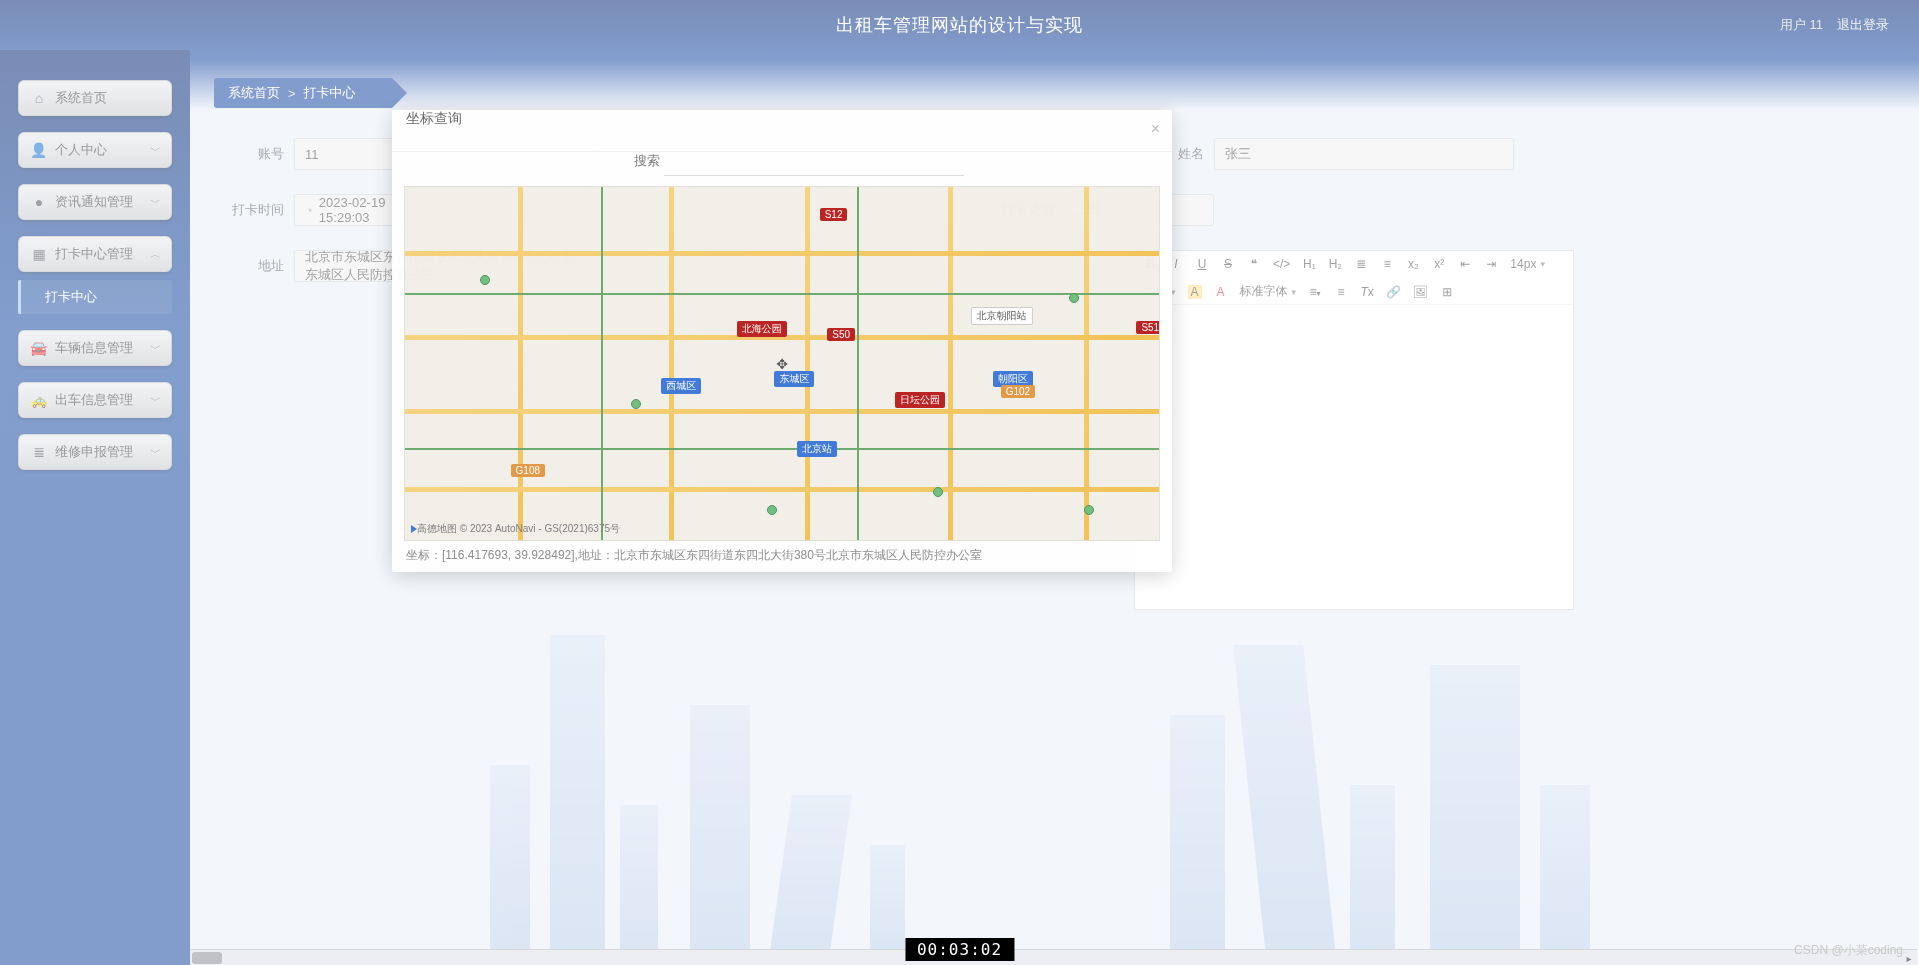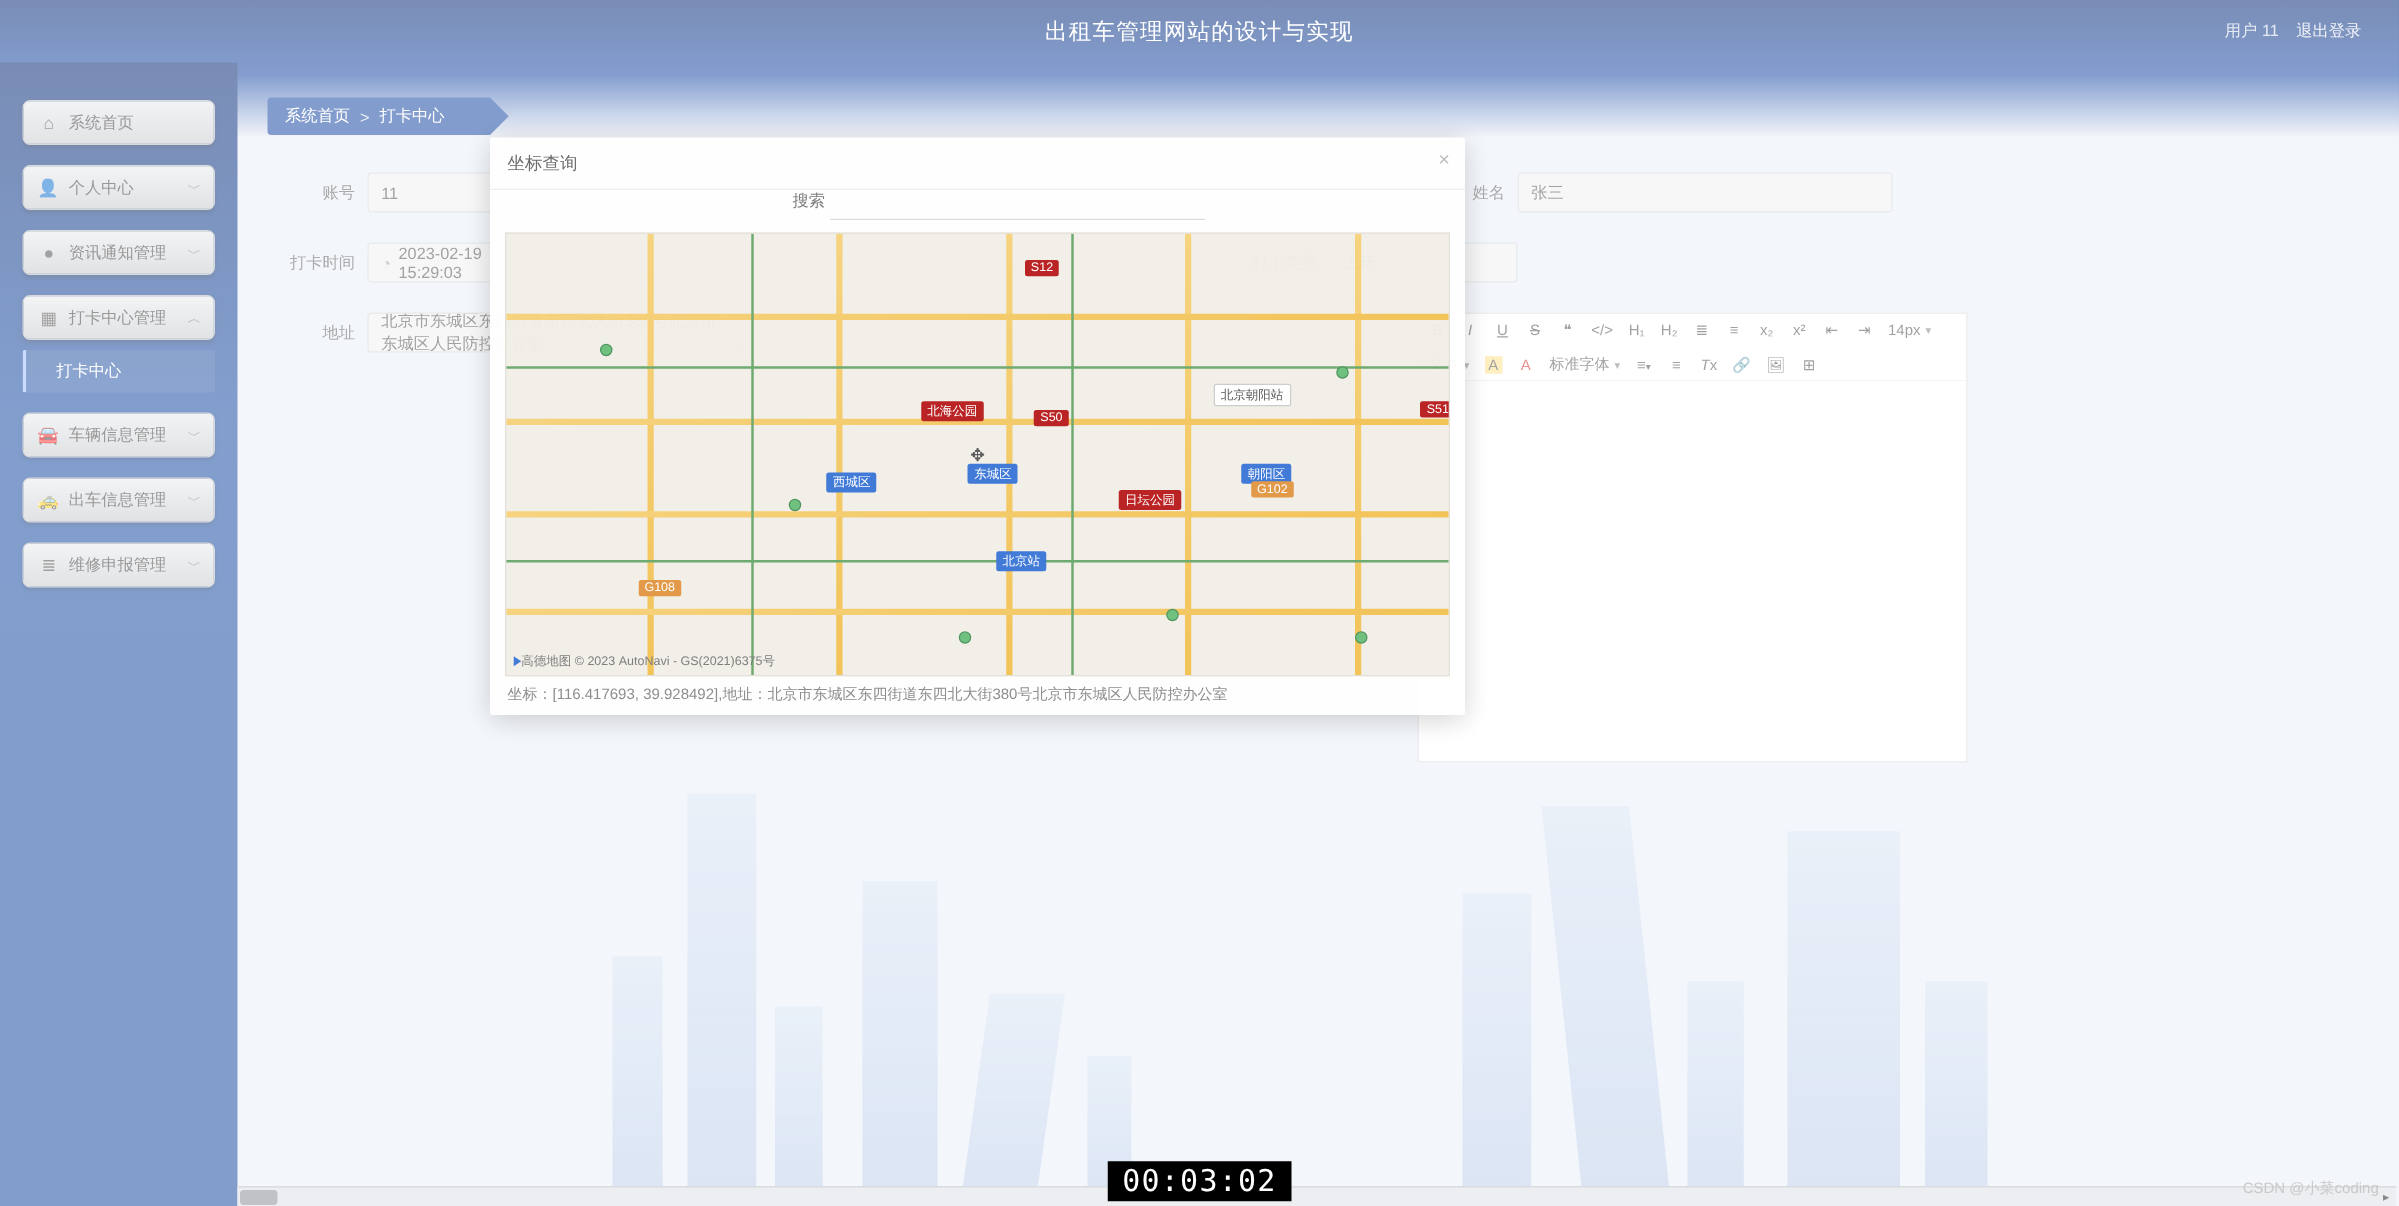--- a/index.html
+++ b/index.html
@@ -77,40 +77,40 @@
     .btn{height:32px;min-width:60px;border-radius:3px;font-size:13px;display:flex;align-items:center;justify-content:center;cursor:pointer;border:1px solid #bcbfc4;background:linear-gradient(180deg,#f5f6f7,#e1e2e4);color:#555;}
     .btn.primary{border:1px solid #6fd0c3;background:#d1f4ee;color:#2e8a7c;box-shadow:0 0 0 2px #bdeee4;}
 
     
     .overlay{position:absolute;inset:0;background:rgba(255,255,255,.45);z-index:5;}
     .modal{
       position:absolute;z-index:6;left:392px;top:110px;width:780px;height:462px;
       background:#fff;box-shadow:0 4px 22px rgba(0,0,0,.18);border-radius:2px;opacity:.96;
       display:flex;flex-direction:column;
     }
-    .modal-hd{height:42px;display:flex;align-items:center;padding:0 14px;font-size:14px;color:#666;border-bottom:1px solid #eee;position:relative;}
+    .modal-hd{height:42px;display:flex;padding:0 14px;font-size:14px;color:#666;border-bottom:1px solid #eee;position:relative;}
     .modal-close{position:absolute;right:12px;top:10px;font-size:16px;color:#bbb;cursor:pointer;}
     .modal-body{flex:1;padding:0 12px 8px 12px;display:flex;flex-direction:column;}
     .search-row{display:flex;align-items:flex-start;height:34px;font-size:13px;color:#777;padding-left:230px;}
     .search-row input{border:none;outline:none;border-bottom:1px solid #ddd;width:300px;font-size:13px;padding:4px 2px;background:transparent;}
     .map{flex:1;position:relative;background:#f2efe8;border:1px solid #e3e0d8;overflow:hidden;}
     .road-v{position:absolute;width:5px;background:linear-gradient(180deg,#f7d27a,#f2c252);top:0;bottom:0;}
     .road-h{position:absolute;height:5px;background:linear-gradient(90deg,#f7d27a,#f2c252);left:0;right:0;}
     .rail-v{position:absolute;width:2px;background:#69a86c;top:0;bottom:0;}
     .rail-h{position:absolute;height:2px;background:#69a86c;left:0;right:0;}
     .tag{position:absolute;background:#3b76d6;color:#fff;font-size:10px;padding:1px 5px;border-radius:2px;white-space:nowrap;}
     .tagg{background:#b91c1c;} .tago{background:#e29742;}
     .poi{position:absolute;width:10px;height:10px;border-radius:50%;background:#6bbf7b;border:1px solid #4a925a;}
     .map-cursor{position:absolute;left:50%;top:50%;transform:translate(-50%,-50%);font-size:14px;color:#555;}
     .map-attr{position:absolute;left:6px;bottom:4px;font-size:10px;color:#7a7a7a;display:flex;align-items:center;gap:0;}
     .map-attr .tri{display:inline-block;width:0;height:0;border-left:6px solid #3b76d6;border-top:4px solid transparent;border-bottom:4px solid transparent;}
     .coord-line{font-size:12px;color:#8a8a8a;padding:6px 2px 0 2px;}
 
     
-    .timer{position:absolute;bottom:4px;left:50%;transform:translateX(-50%);background:#000;color:#fff;font-size:24px;padding:2px 12px;font-family:monospace;letter-spacing:1px;z-index:20;}
+    .timer{position:absolute;bottom:4px;left:50%;transform:translateX(-50%);background:#000;color:#fff;font-size:16px;padding:2px 12px;font-family:monospace;letter-spacing:1px;z-index:20;}
     .watermark{position:absolute;bottom:6px;right:16px;color:#c9c9c9;font-size:12px;z-index:20;}
     .hscroll{position:absolute;left:190px;right:2px;bottom:0;height:16px;background:#eceef1;border-top:1px solid #d5d7db;z-index:15;}
     .hscroll .thumb{position:absolute;left:2px;top:2px;height:12px;width:30px;background:#c0c2c6;border-radius:3px;}
     .hscroll .arrow{position:absolute;top:0;width:16px;height:16px;display:flex;align-items:center;justify-content:center;font-size:10px;color:#888;}
     .hscroll .arrow.l{left:0;} .hscroll .arrow.r{right:0;}
   </style>
 </head>
 <body>
 
 <div class="topbar">

